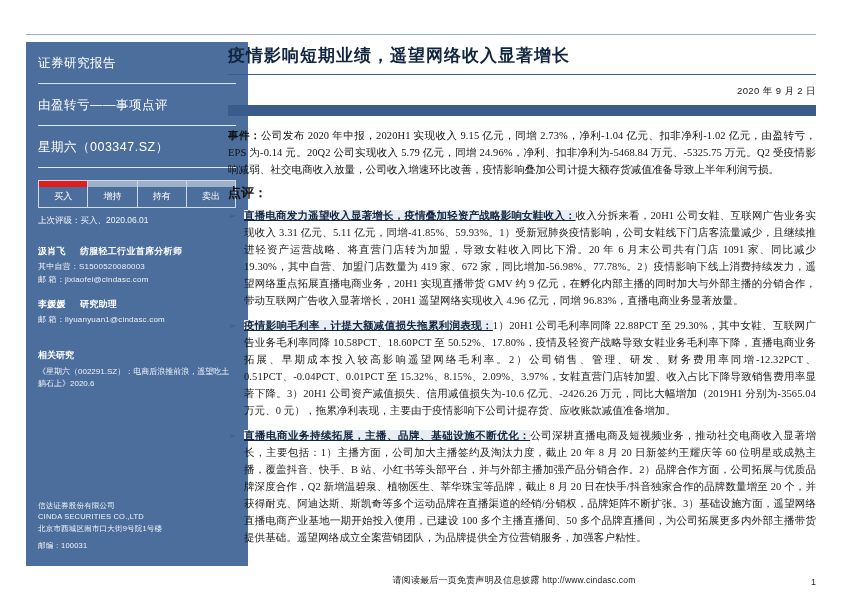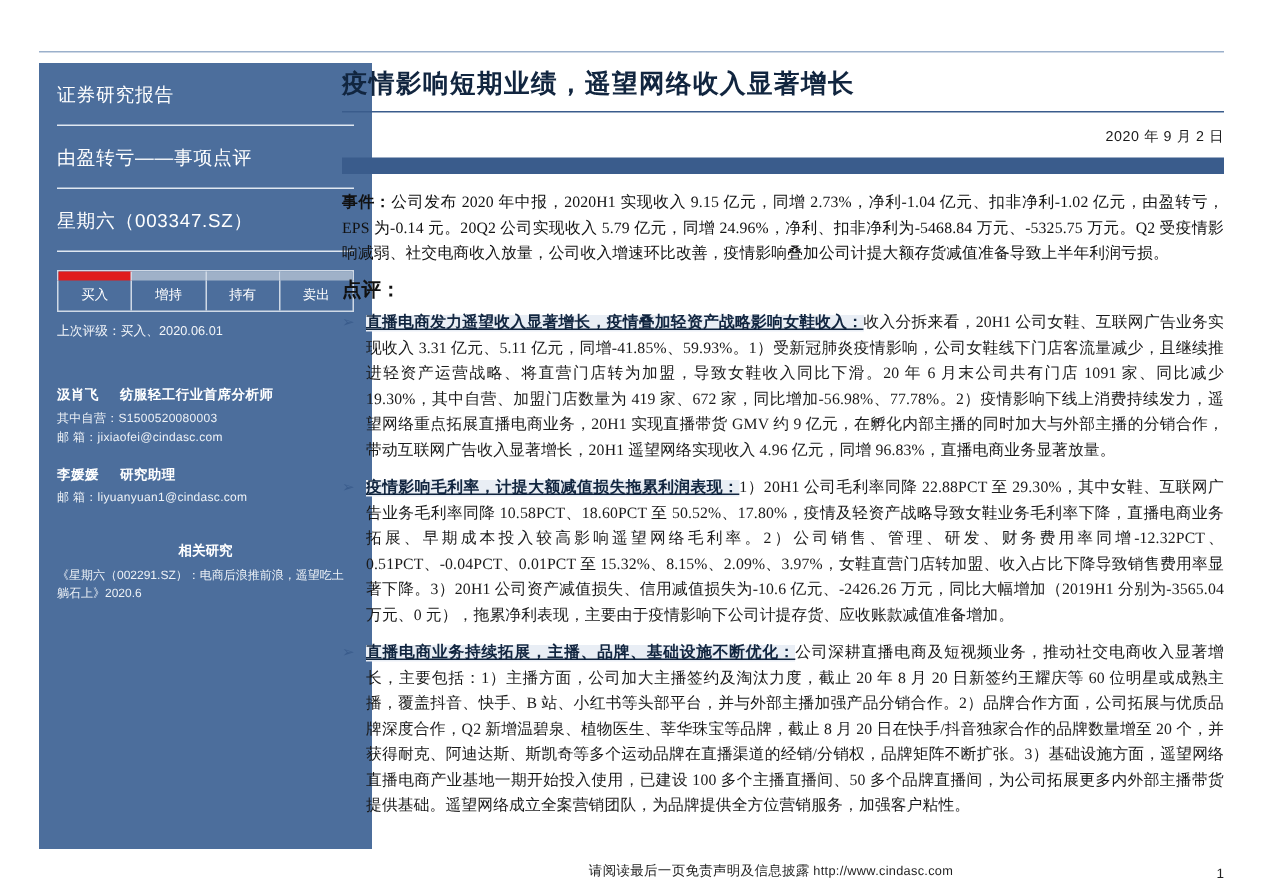--- a/index.html
+++ b/index.html
@@ -120,21 +120,21 @@
     color: #ffffff;
   }
   .rating-btns > div:last-child { border-right: none; }
   .prev-rating {
     font-family: "Liberation Sans", sans-serif;
     font-size: 8.5px;
     margin-top: 7px;
     color: #f2f5f9;
   }
 
-  .analyst-block { margin-top: 30px; }
+  .analyst-block { margin-top: 18px; }
   .an-name {
     font-family: "Liberation Sans", sans-serif;
     font-size: 9px;
     font-weight: bold;
     color: #ffffff;
     margin-bottom: 3px;
     letter-spacing: .3px;
   }
   .an-line {
     font-family: "Liberation Sans", sans-serif;
@@ -144,21 +144,20 @@
     letter-spacing: .2px;
   }
   .an-gap { height: 11px; }
 
   .related-block { margin-top: 24px; }
   .rel-title {
     font-family: Liberation Serif, serif;
     font-size: 9px;
     font-weight: bold;
     margin-bottom: 4px;
-    text-align: center;
   }
   .rel-item {
     font-family: "Liberation Sans", sans-serif;
     font-size: 8px;
     line-height: 1.45;
     color: #eef2f7;
   }
 
   .addr-block {
     position: absolute;
@@ -338,20 +337,28 @@
           <span>邮    箱：</span><span>liyuanyuan1@cindasc.com</span>
         </div>
       </div>
 
       <div class="related-block">
         <div class="rel-title">相关研究</div>
         <div class="rel-item">《星期六（002291.SZ）：电商后浪推前浪，遥望吃土躺石上》2020.6</div>
       </div>
     </div>
 
+    <div class="addr-block">
+      <div class="addr-line">信达证券股份有限公司</div>
+      <div class="addr-line">CINDA SECURITIES CO.,LTD</div>
+      <div class="addr-line">北京市西城区闹市口大街9号院1号楼</div>
+      <div class="addr-line sp">
+        <span>邮编：</span><span>100031</span>
+      </div>
+    </div>
   </div>
 
   <div class="main">
     <div class="doc-title">疫情影响短期业绩，遥望网络收入显著增长</div>
     <div class="title-rule"></div>
     <div class="doc-date">2020 年 9 月 2 日</div>
     <div class="blue-bar"></div>
 
     <div class="para">
       <b>事件：</b><span>公司发布 2020 年中报，2020H1 实现收入 9.15 亿元，同增 2.73%，净利-1.04 亿元、扣非净利-1.02 亿元，由盈转亏，EPS 为-0.14 元。20Q2 公司实现收入 5.79 亿元，同增 24.96%，净利、扣非净利为-5468.84 万元、-5325.75 万元。Q2 受疫情影响减弱、社交电商收入放量，公司收入增速环比改善，疫情影响叠加公司计提大额存货减值准备导致上半年利润亏损。</span>

